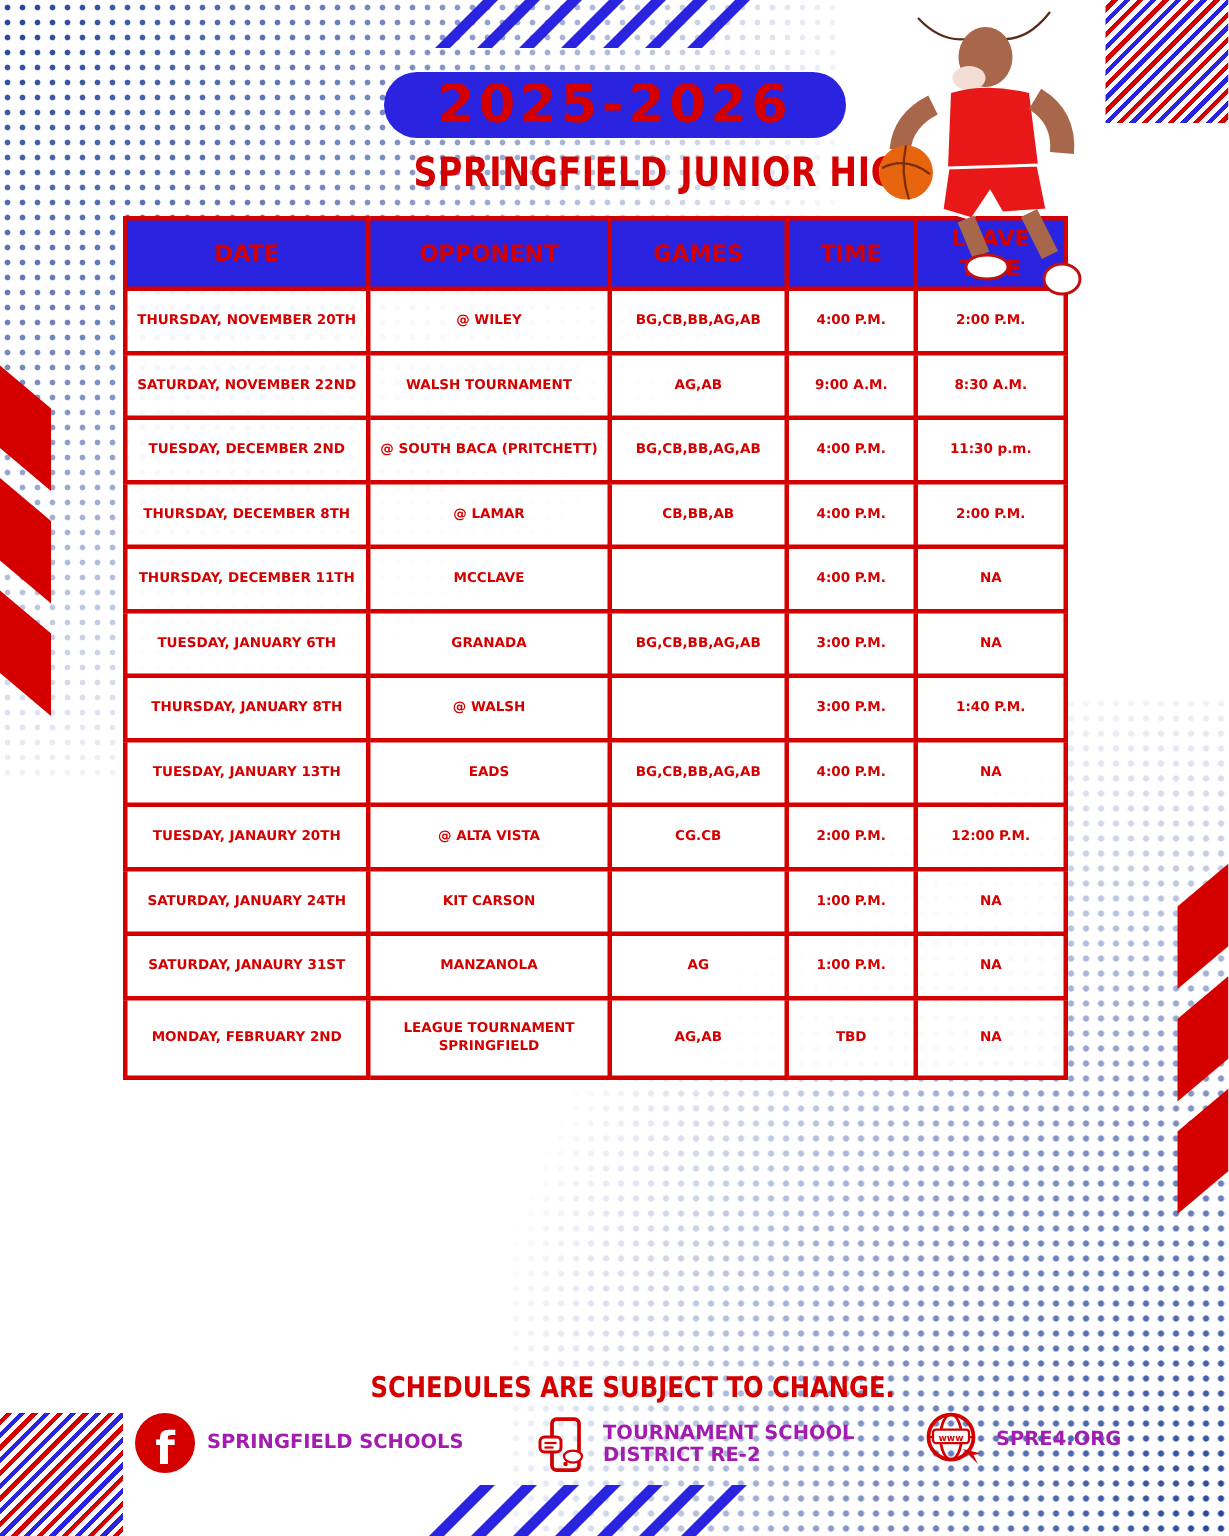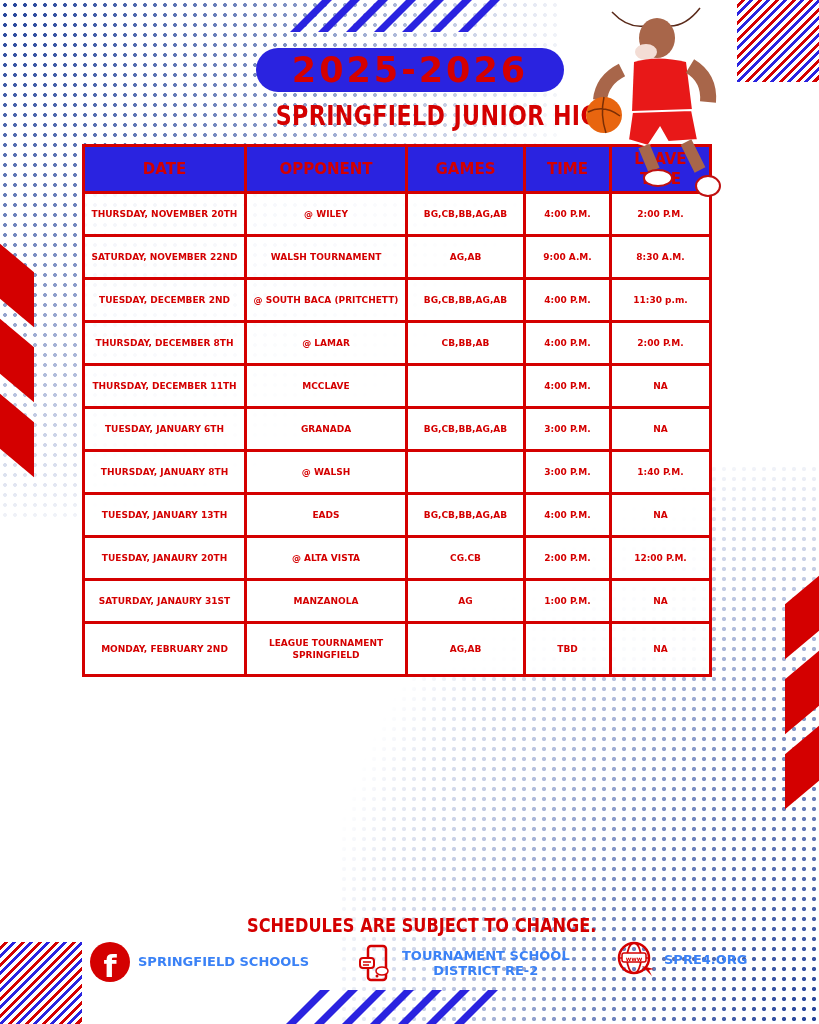--- a/index.html
+++ b/index.html
@@ -69,22 +69,22 @@
   table.schedule tr.r1 td { height: 40px; }
   table.schedule tr.r2 td { height: 50px; }
 
   .disclaimer {
     position: absolute; left: 220px; top: 914px; width: 360px; text-align: center;
     color: #d40000; font-weight: bold; font-size: 19px; white-space: nowrap;
     font-family: "DejaVu Sans", sans-serif; transform: scaleX(0.85);
   }
   .footer-item { position: absolute; display: flex; align-items: center; gap: 8px; }
   .footer-text {
-    color: #3b82f6; font-weight: bold; font-size: 13px; line-height: 1.15;
-    font-family: "DejaVu Sans", sans-serif; text-align: center;
+    color: #a21caf; font-weight: bold; font-size: 13px; line-height: 1.15;
+    font-family: "DejaVu Sans", sans-serif; text-align: left;
   }
   .fb-circle {
     width: 40px; height: 40px; border-radius: 50%; background: #d40000;
     color: #fff; font-weight: bold; font-size: 30px; display: flex;
     align-items: flex-end; justify-content: center; overflow: hidden;
     font-family: "DejaVu Sans", sans-serif; line-height: 1;
   }
 </style>
 </head>
 <body>
@@ -219,20 +219,27 @@
       <td>NA</td>
     </tr>
     <tr class="r1">
       <td>TUESDAY, JANAURY 20TH</td>
       <td>@ ALTA VISTA</td>
       <td>CG.CB</td>
       <td>2:00 P.M.</td>
       <td>12:00 P.M.</td>
     </tr>
     <tr class="r1">
+      <td>SATURDAY, JANUARY 24TH</td>
+      <td>KIT CARSON</td>
+      <td></td>
+      <td>1:00 P.M.</td>
+      <td>NA</td>
+    </tr>
+    <tr class="r1">
       <td>SATURDAY, JANAURY 31ST</td>
       <td>MANZANOLA</td>
       <td>AG</td>
       <td>1:00 P.M.</td>
       <td>NA</td>
     </tr>
     <tr class="r2">
       <td>MONDAY, FEBRUARY 2ND</td>
       <td>LEAGUE TOURNAMENT SPRINGFIELD</td>
       <td>AG,AB</td>

